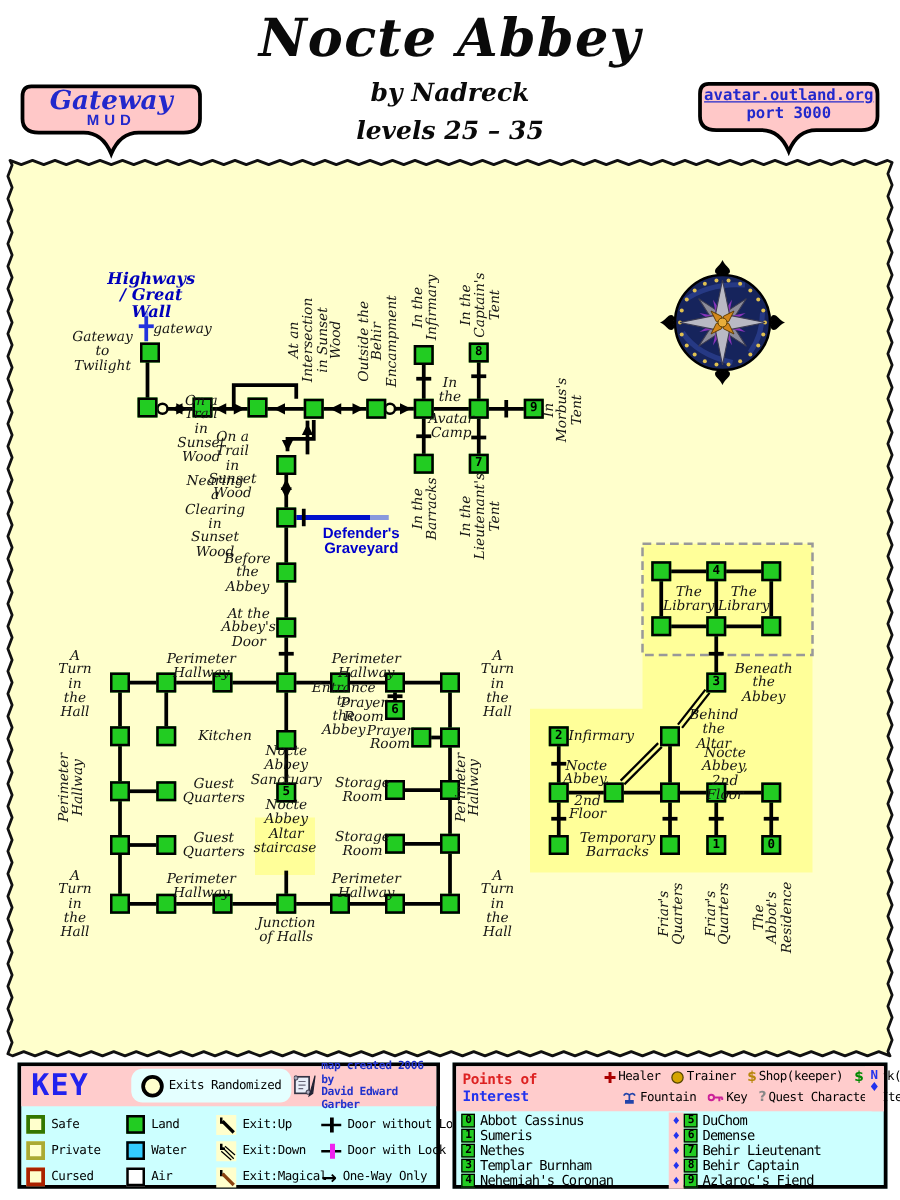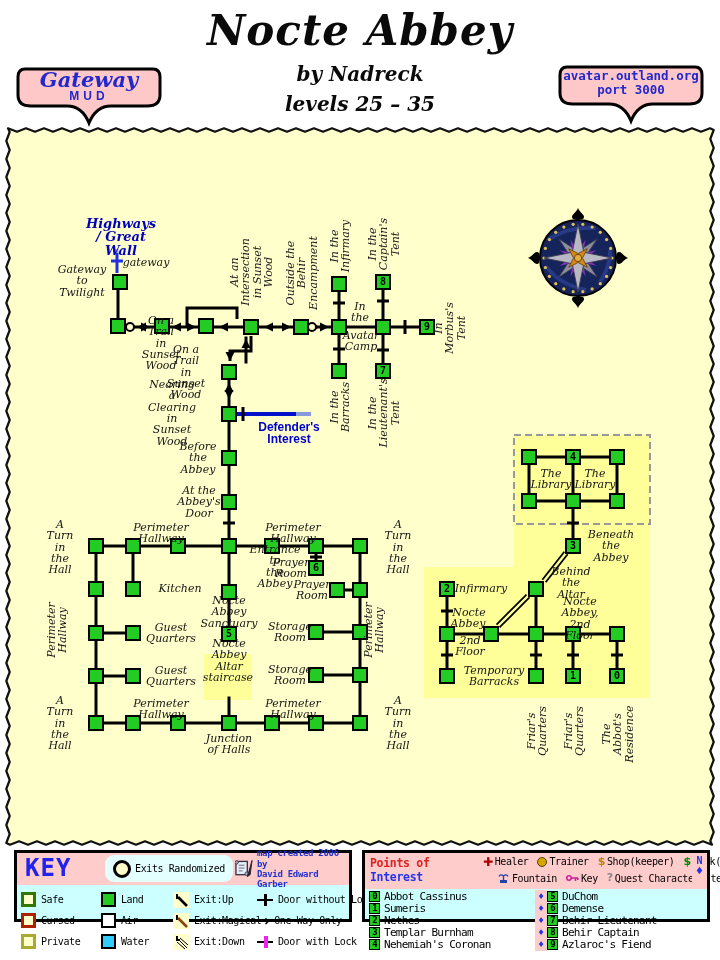--- a/index.html
+++ b/index.html
@@ -12,31 +12,31 @@
           font:bold italic 20px "DejaVu Serif",serif;color:#0a0a0a;}
   #levels{position:absolute;left:0;top:92px;width:720px;text-align:center;
           font:bold italic 20px "DejaVu Serif",serif;color:#0a0a0a;}
   .badge{position:absolute;width:150px;height:64px;}
   .badge svg{position:absolute;left:0;top:0;}
   .badge .b-text{position:absolute;left:0;top:4px;width:150px;text-align:center;color:#2228cc;}
   #badge-left{left:14px;top:66px;}
   #badge-right{left:556px;top:64px;}
   #badge-left .l1{font:bold italic 21px "DejaVu Serif",serif;line-height:20px;}
   #badge-left .l2{font:bold 12px "Liberation Sans",sans-serif;letter-spacing:4px;line-height:13px;}
-  #badge-right .l1{font:bold 12.5px "DejaVu Sans Mono",monospace;line-height:15px;}
+  #badge-right .l1{font:bold 12.5px "DejaVu Sans Mono",monospace;line-height:15px;text-decoration:underline;}
   #badge-right .l2{font:bold 12.5px "DejaVu Sans Mono",monospace;line-height:14px;}
   #mapsvg{position:absolute;left:0;top:0;}
   .room{position:absolute;width:16px;height:16px;background:#22cc22;border:2px solid #000;
         box-sizing:border-box;font:bold 10px "DejaVu Sans Mono",monospace;
         text-align:center;line-height:11px;color:#000;}
   .mlabel{position:absolute;font:italic 11px "DejaVu Serif",serif;color:#141414;
           text-align:center;white-space:pre-line;line-height:1.03;transform:translate(-50%,-50%);}
   .mlabel.rot{transform:translate(-50%,-50%) rotate(-90deg);}
   
-  .legend{position:absolute;top:850px;height:72px;background:#ccffff;border:3px solid #000;
+  .legend{position:absolute;top:850px;height:101px;background:#ccffff;border:3px solid #000;
           box-sizing:border-box;}
   #keybox{left:14px;width:338px;}
   #poibox{left:362px;width:348px;}
   #key-band{position:absolute;left:0;top:0;width:332px;height:32px;background:#ffcccc;}
   #key-title{position:absolute;left:8px;top:1px;font:bold 24px "DejaVu Sans Mono",monospace;
              color:#2222ee;letter-spacing:1px;}
   #key-rand{position:absolute;left:88px;top:2px;width:128px;height:27px;background:#e4ffff;
             border-radius:9px;display:flex;align-items:center;justify-content:center;gap:4px;
             font:10px "DejaVu Sans Mono",monospace;letter-spacing:-0.4px;color:#000;}
   .rand-circle{display:inline-block;width:12px;height:12px;border:3px solid #000;
@@ -356,21 +356,21 @@
       <div class="mlabel rot" style="left: 340px; top: 407px;">In the
 Barracks</div>
       <div class="mlabel rot" style="left: 384px; top: 413px;">In the
 Lieutenant's
 Tent</div>
       <div class="mlabel" style="left: 186px; top: 372px;">On a Trail in
 Sunset Wood</div>
       <div class="mlabel" style="left: 172px; top: 413px;">Nearing a Clearing
 in Sunset Wood</div>
       <div class="mlabel" style="left: 289px; top: 433px; color: rgb(0, 0, 204); font-size: 12px; font-weight: bold; font-family: &quot;Liberation Sans&quot;, sans-serif; font-style: normal;">Defender's
-Interest</div>
+Graveyard</div>
       <div class="mlabel" style="left: 198px; top: 458px;">Before
 the
 Abbey</div>
       <div class="mlabel" style="left: 199px; top: 502px;">At the
 Abbey's
 Door</div>
       <div class="mlabel" style="left: 161px; top: 533px;">Perimeter Hallway</div>
       <div class="mlabel" style="left: 293px; top: 533px;">Perimeter Hallway</div>
       <div class="mlabel" style="left: 161px; top: 709px;">Perimeter Hallway</div>
       <div class="mlabel" style="left: 293px; top: 709px;">Perimeter Hallway</div>
@@ -469,61 +469,61 @@
           <span class="key-cell kc4">
             <div class="door-ic">
               <span class="h"></span>
               <span class="v"></span>
             </div>
             <span>Door without Lock</span>
           </span>
         </div>
         <div class="key-row">
           <span class="key-cell kc1">
+            <span class="swatch" style="border: 3px solid rgb(170, 170, 51); background: rgb(255, 255, 204);"></span>
+            <span>Private</span>
+          </span>
+          <span class="key-cell kc2">
+            <span class="swatch" style="border: 2px solid rgb(0, 0, 0); background: rgb(51, 204, 255);"></span>
+            <span>Water</span>
+          </span>
+          <span class="key-cell kc3">
+            <svg width="16" height="16" class="exit-ic">
+              <path d="M4,2 V6 H7" stroke="#000" stroke-width="2" fill="none"></path>
+              <path d="M5,5 L14,14 M7,4 L15,11 M4,8 L12,15" stroke="#000" stroke-width="1" fill="none"></path>
+            </svg>
+            <span>Exit:Down</span>
+          </span>
+          <span class="key-cell kc4">
+            <div class="door-ic">
+              <span class="h"></span>
+              <span class="v lock"></span>
+            </div>
+            <span>Door with Lock</span>
+          </span>
+        </div>
+        <div class="key-row">
+          <span class="key-cell kc1">
             <span class="swatch" style="border: 3px solid rgb(170, 34, 0); background: rgb(255, 255, 204);"></span>
             <span>Cursed</span>
           </span>
           <span class="key-cell kc2">
             <span class="swatch" style="border: 2px solid rgb(0, 0, 0); background: rgb(255, 255, 255);"></span>
             <span>Air</span>
           </span>
           <span class="key-cell kc3">
             <svg width="16" height="16" class="exit-ic">
               <path d="M4,2 V6 H7" stroke="#000" stroke-width="2" fill="none"></path>
               <path d="M5,5 L14,14" stroke="#8a4210" stroke-width="2.6" fill="none"></path>
             </svg>
             <span>Exit:Magical</span>
           </span>
           <span class="key-cell kc4">
             <span class="oneway">→</span>
             <span>One-Way Only</span>
-          </span>
-        </div>
-        <div class="key-row">
-          <span class="key-cell kc1">
-            <span class="swatch" style="border: 3px solid rgb(170, 170, 51); background: rgb(255, 255, 204);"></span>
-            <span>Private</span>
-          </span>
-          <span class="key-cell kc2">
-            <span class="swatch" style="border: 2px solid rgb(0, 0, 0); background: rgb(51, 204, 255);"></span>
-            <span>Water</span>
-          </span>
-          <span class="key-cell kc3">
-            <svg width="16" height="16" class="exit-ic">
-              <path d="M4,2 V6 H7" stroke="#000" stroke-width="2" fill="none"></path>
-              <path d="M5,5 L14,14 M7,4 L15,11 M4,8 L12,15" stroke="#000" stroke-width="1" fill="none"></path>
-            </svg>
-            <span>Exit:Down</span>
-          </span>
-          <span class="key-cell kc4">
-            <div class="door-ic">
-              <span class="h"></span>
-              <span class="v lock"></span>
-            </div>
-            <span>Door with Lock</span>
           </span>
         </div>
       </div>
 </div>
 
 <div class="legend" id="poibox">
   <div id="poi-band">
     <div id="poi-title">
       <span class="red">Points of</span><br>
       <span class="blu">Interest</span>

